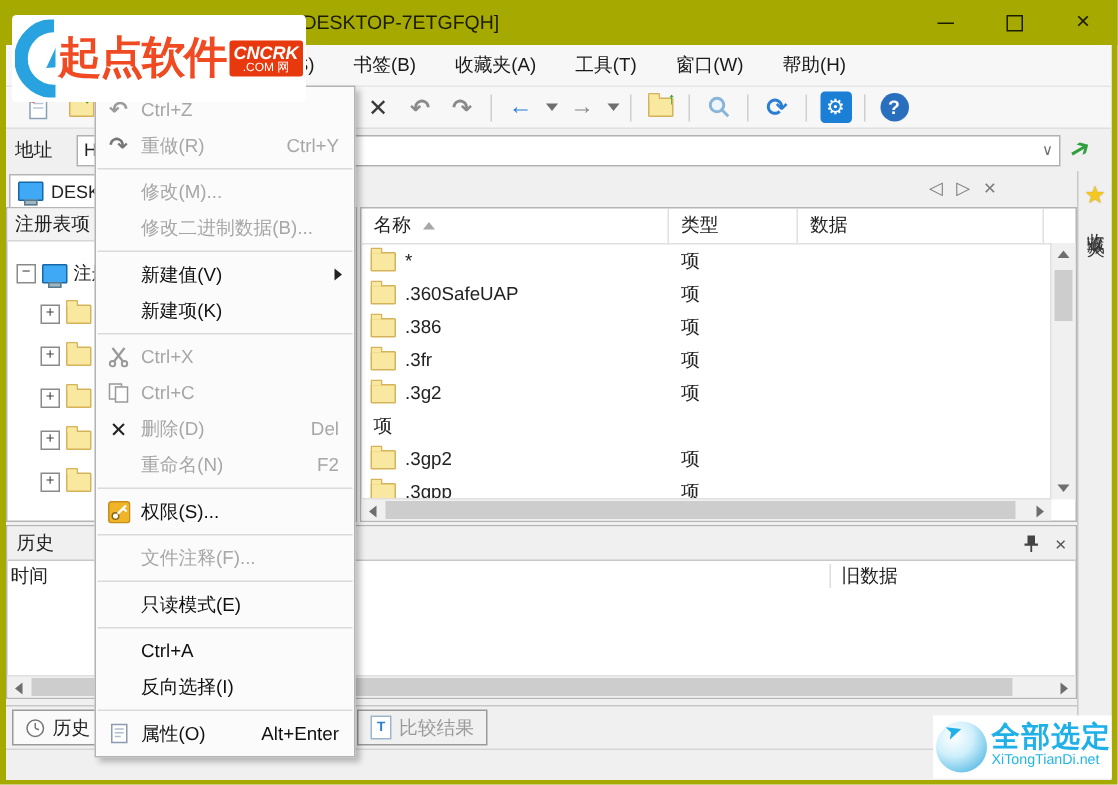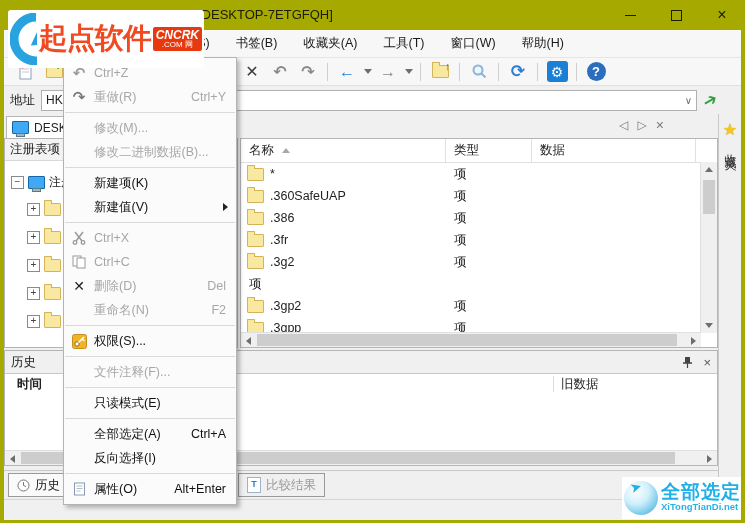--- a/index.html
+++ b/index.html
@@ -36,21 +36,21 @@
   
   .folder{width:15px;height:11px;background:#f9e8a0;border:1px solid #d4b35a;border-radius:1px;position:relative;display:inline-block;}
   .folder::before{content:'';position:absolute;top:-4px;left:-1px;width:6px;height:3px;background:#f9e8a0;
                   border:1px solid #d4b35a;border-bottom:none;border-radius:1px 1px 0 0;}
   .up-arrow{position:absolute;right:-3px;top:-6px;color:#1f9e3a;font-weight:bold;font-size:11px;}
   
   .monitor{width:15px;height:11px;background:#3fa9f5;border:1px solid #1468a8;border-radius:1px;position:relative;display:inline-block;}
   .monitor::after{content:'';position:absolute;left:3px;bottom:-4px;width:7px;height:2px;background:#9cb8c8;border:1px solid #5a7a8a;}
   
   #addressrow{left:0;top:56px;width:737px;height:28px;display:flex;align-items:center;padding-left:6px;box-sizing:border-box;background:#f0f0f0;}
-  #addr-label{margin-right:6px;font-size:12.5px;}
+  #addr-label{margin-right:16px;font-size:12.5px;}
   #addr-combo{width:656px;height:21px;background:#fff;border:1px solid #b0b0b0;display:flex;align-items:center;
               padding-left:4px;box-sizing:border-box;font-size:12px;position:relative;}
   #addr-chevron{position:absolute;right:4px;color:#6e6e6e;font-size:10px;}
   #addr-go{margin-left:6px;font-size:17px;font-weight:bold;color:#2fa03c;transform:rotate(-30deg);}
   
   #tabstrip{left:0;top:84px;width:714px;height:24px;background:#f0f0f0;}
   #doc-tab{left:2px;top:2px;width:102px;height:22px;background:#fff;border:1px solid #b5b5b5;border-bottom:none;
            display:flex;align-items:center;gap:5px;padding-left:5px;box-sizing:border-box;}
   #tabnav{right:54px;top:3px;display:flex;gap:9px;color:#7a7a7a;font-size:12px;align-items:center;}
   
@@ -77,21 +77,21 @@
   .down{border-left:4px solid transparent;border-right:4px solid transparent;border-top:5px solid #6e6e6e;position:absolute;bottom:5px;left:4px;}
   .hscroll{position:absolute;left:0;bottom:0;height:14px;background:#f0f0f0;border-top:1px solid #e0e0e0;}
   .left-ar{position:absolute;left:5px;top:4px;width:0;height:0;border-top:4px solid transparent;border-bottom:4px solid transparent;border-right:5px solid #6e6e6e;}
   .right-ar{position:absolute;right:5px;top:4px;width:0;height:0;border-top:4px solid transparent;border-bottom:4px solid transparent;border-left:5px solid #6e6e6e;}
   .hthumb{position:absolute;top:1px;height:12px;background:#cdcdcd;}
   
   #histpanel{left:0;top:320px;width:714px;height:116px;background:#fff;border:1px solid #b5b5b5;box-sizing:border-box;}
   #hist-header{height:22px;background:#f0f0f0;border-bottom:1px solid #c8c8c8;display:flex;align-items:center;padding:0 6px;font-size:12.5px;}
   #hist-tools{margin-left:auto;display:flex;gap:10px;align-items:center;color:#555;}
   #hist-cols{height:20px;display:flex;align-items:center;font-size:12.5px;position:relative;}
-  #col-time{padding-left:12px;font-weight:bold;}
+  #col-time{padding-left:2px;}
   #col-old{position:absolute;left:556px;}
   #col-div{position:absolute;left:548px;top:2px;width:1px;height:16px;background:#dcdcdc;}
   
   #bottomtabs{left:0;top:440px;width:714px;height:28px;background:#f0f0f0;border-top:1px solid #c8c8c8;}
   .btab{position:absolute;top:2px;height:24px;border:1px solid #9a9a9a;display:flex;align-items:center;
         gap:5px;padding:0 8px;box-sizing:border-box;font-size:12.5px;background:#f0f0f0;}
   #btab-history{left:4px;background:#fafafa;}
   #btab-compare{left:234px;color:#9a9a9a;}
   .docT{width:12px;height:14px;background:#fff;border:1px solid #9ab4cc;font-size:9px;font-weight:bold;
         color:#2a7fd4;text-align:center;line-height:13px;}
@@ -118,21 +118,21 @@
   #logo-brand{font-size:29px;font-weight:bold;color:#f04a23;white-space:nowrap;letter-spacing:-1px;}
   #logo-badge{background:#e8380d;color:#fff;border-radius:2px;padding:2px 3px;text-align:center;line-height:1.05;}
   #badge1{font-size:12px;font-weight:bold;font-style:italic;}
   #badge2{font-size:8px;}
   #logo-bottom{left:622px;top:477px;width:119px;height:42px;background:#fff;z-index:100;display:flex;
                align-items:center;gap:3px;padding-left:2px;box-sizing:border-box;}
   #sphere{width:34px;height:34px;border-radius:50%;flex:0 0 auto;
           background:radial-gradient(circle at 35% 30%,#ffffff 0%,#cfeffb 40%,#2fa8dc 100%);position:relative;}
   #sphere::after{content:'➤';position:absolute;left:6px;top:-2px;color:#1fb0e8;font-size:14px;transform:rotate(-18deg);}
   #sys-name{font-size:19px;font-weight:bold;color:#1fb0e8;letter-spacing:1px;line-height:1;}
-  #sys-site{font-size:9.5px;font-weight:bold;color:#25b5e9;line-height:1.3;}
+  #sys-site{font-size:9.5px;font-weight:normal;color:#25b5e9;line-height:1.3;}
 </style>
 </head>
 <body>
 
 <div id="titlebar" class="abs">
   <span id="title-text" class="abs">[DESKTOP-7ETGFQH]</span>
   <div id="winbtns" class="abs">
     <div class="winbtn">
         <span class="minbar"></span>
       </div>
@@ -407,27 +407,27 @@
       <span class="mshort"></span>
   </div>
   <div class="mi dis">
     <span class="mico"></span>
       <span class="mlabel">修改二进制数据(B)...</span>
       <span class="mshort"></span>
   </div>
   <div class="msep"></div>
   <div class="mi">
     <span class="mico"></span>
-      <span class="mlabel">新建项(K)</span>
-      <span class="mshort"></span>
-  </div>
-  <div class="mi">
-    <span class="mico"></span>
       <span class="mlabel">新建值(V)</span>
     <span class="subarrow"></span>
+  </div>
+  <div class="mi">
+    <span class="mico"></span>
+      <span class="mlabel">新建项(K)</span>
+      <span class="mshort"></span>
   </div>
   <div class="msep"></div>
   <div class="mi dis">
     <span class="mico">
         <svg width="14" height="14">
           <line x1="3" y1="1" x2="10" y2="10" stroke="#999" stroke-width="1.5"></line>
           <line x1="11" y1="1" x2="4" y2="10" stroke="#999" stroke-width="1.5"></line>
           <circle cx="3" cy="11.5" r="1.8" fill="none" stroke="#999" stroke-width="1.3"></circle>
           <circle cx="11" cy="11.5" r="1.8" fill="none" stroke="#999" stroke-width="1.3"></circle>
         </svg>
@@ -474,21 +474,20 @@
   </div>
   <div class="msep"></div>
   <div class="mi">
     <span class="mico"></span>
       <span class="mlabel">只读模式(E)</span>
       <span class="mshort"></span>
   </div>
   <div class="msep"></div>
   <div class="mi">
     <span class="mico"></span>
-      <span class="mlabel">全部选定(A)</span>
       <span class="mshort">Ctrl+A</span>
   </div>
   <div class="mi">
     <span class="mico"></span>
       <span class="mlabel">反向选择(I)</span>
       <span class="mshort"></span>
   </div>
   <div class="msep"></div>
   <div class="mi">
     <span class="mico">

